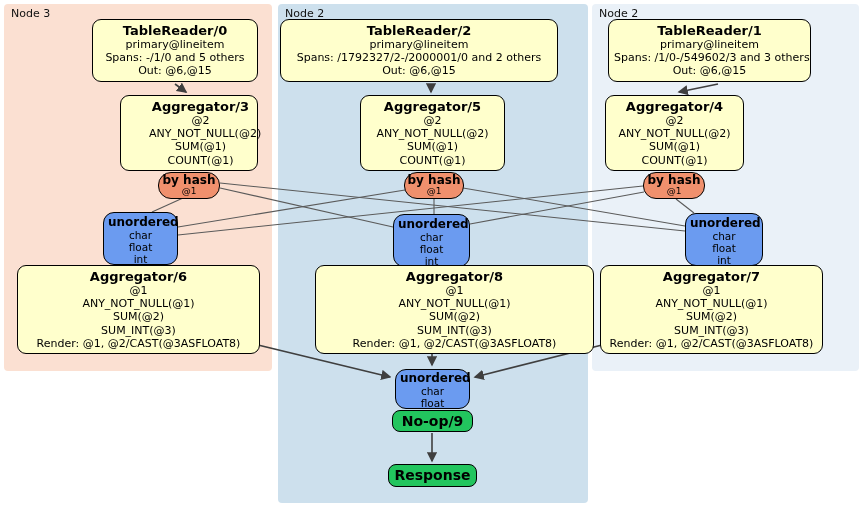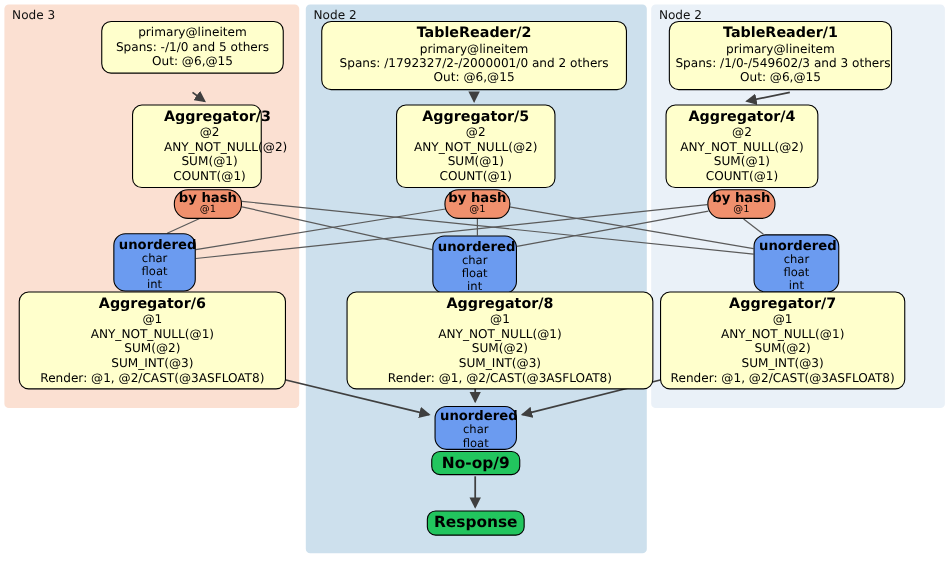--- a/index.html
+++ b/index.html
@@ -83,25 +83,26 @@
     <line class="thin" x1="676" y1="199" x2="694" y2="213"></line>
 
     <line class="thick" x1="258" y1="345" x2="390" y2="377" marker-end="url(#arrow)"></line>
     <line class="thick" x1="432" y1="353" x2="432" y2="365" marker-end="url(#arrow)"></line>
     <line class="thick" x1="602" y1="345" x2="475" y2="377" marker-end="url(#arrow)"></line>
 
     <line class="thick" x1="432" y1="433" x2="432" y2="461" marker-end="url(#arrow)"></line>
   </svg>
 
   <div class="proc" style="left:92px;top:19px;width:166px;">
+    <div class="proc-title">TableReader/0</div>
     <div class="proc-line">primary@lineitem</div>
     <div class="proc-line">Spans: -/1/0 and 5 others</div>
     <div class="proc-line">Out: @6,@15</div>
   </div>
-  <div class="proc" style="left:120px;top:95px;width:118px;padding-left:28px;">
+  <div class="proc" style="left:120px;top:95px;width:138px;padding-left:28px;">
     <div class="proc-title">Aggregator/3</div>
     <div class="proc-line">@2</div>
     <div class="proc-line">ANY_NOT_NULL(@2)</div>
     <div class="proc-line">SUM(@1)</div>
     <div class="proc-line">COUNT(@1)</div>
   </div>
   <div class="router" style="left:158px;top:172px;width:62px;height:27px;">
     <div class="router-title">by hash</div>
     <div class="router-detail">@1</div>
   </div>
@@ -113,21 +114,21 @@
   </div>
   <div class="proc" style="left:17px;top:265px;width:243px;">
     <div class="proc-title">Aggregator/6</div>
     <div class="proc-line">@1</div>
     <div class="proc-line">ANY_NOT_NULL(@1)</div>
     <div class="proc-line">SUM(@2)</div>
     <div class="proc-line">SUM_INT(@3)</div>
     <div class="proc-line">Render: @1, @2/CAST(@3ASFLOAT8)</div>
   </div>
 
-  <div class="proc" style="left:292px;top:19px;width:278px;">
+  <div class="proc" style="left:280px;top:19px;width:278px;">
     <div class="proc-title">TableReader/2</div>
     <div class="proc-line">primary@lineitem</div>
     <div class="proc-line">Spans: /1792327/2-/2000001/0 and 2 others</div>
     <div class="proc-line">Out: @6,@15</div>
   </div>
   <div class="proc" style="left:360px;top:95px;width:145px;">
     <div class="proc-title">Aggregator/5</div>
     <div class="proc-line">@2</div>
     <div class="proc-line">ANY_NOT_NULL(@2)</div>
     <div class="proc-line">SUM(@1)</div>

